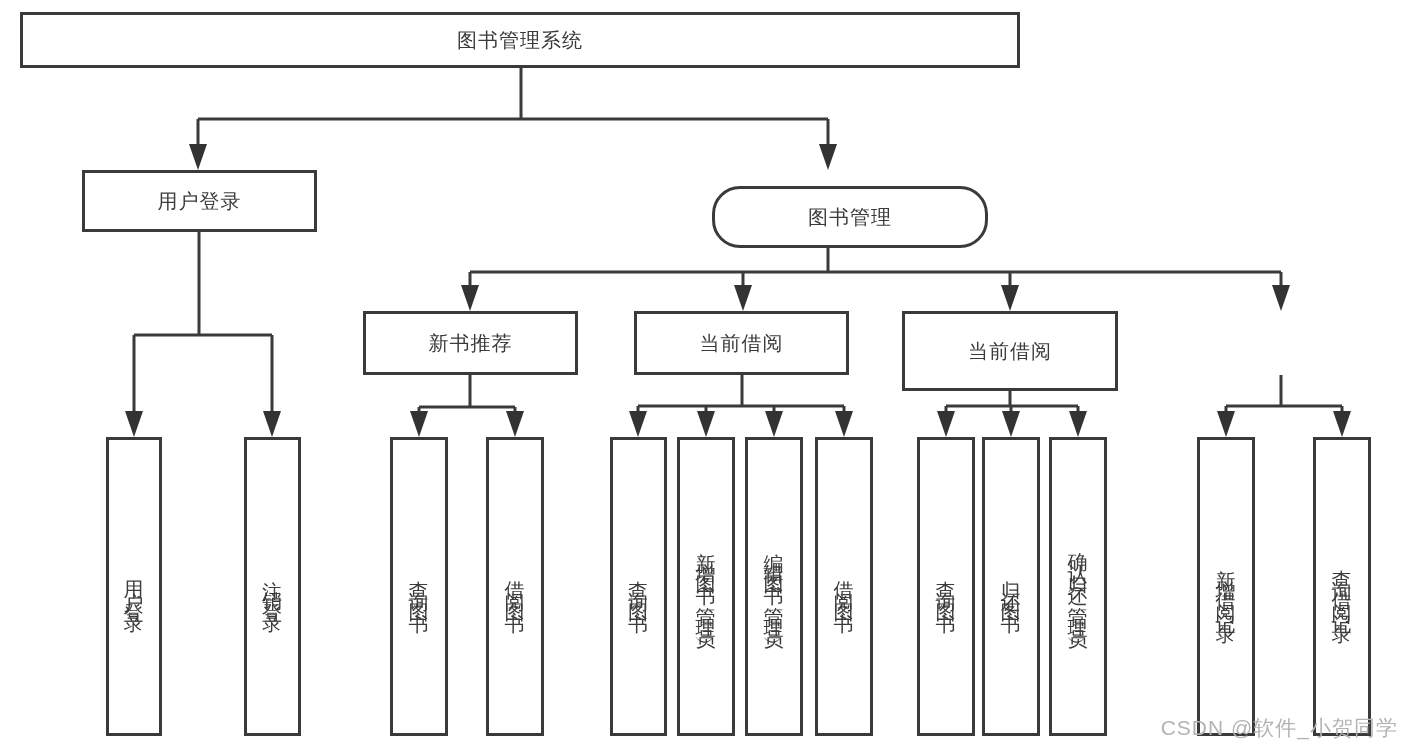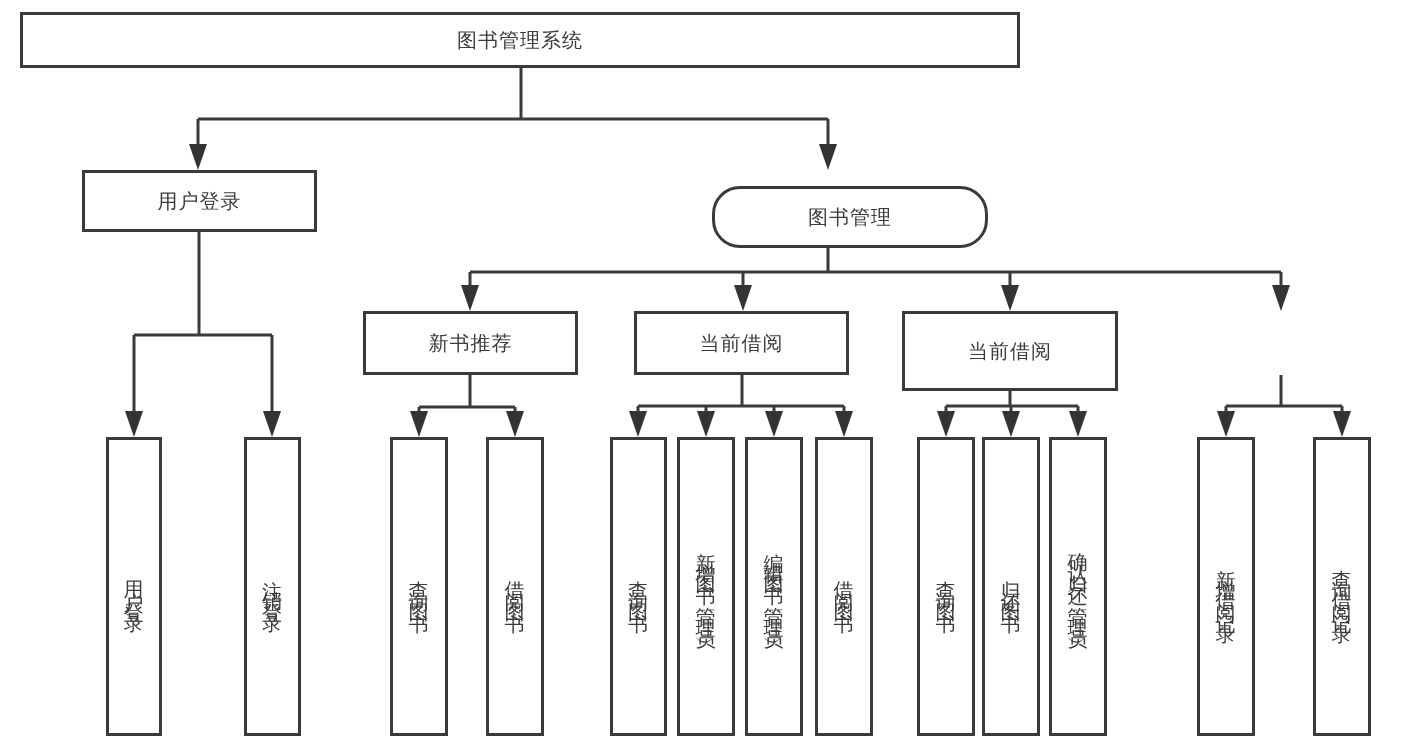--- a/index.html
+++ b/index.html
@@ -181,14 +181,15 @@
     <span>确认归还（管理员）</span>
   </div>
 
   <div class="node node-v leaf" id="n-br-add">
     <span>新增借阅记录</span>
   </div>
   <div class="node node-v leaf" id="n-br-query">
     <span>查询借阅记录</span>
   </div>
 
+  <div class="watermark">CSDN @软件_小贺同学</div>
 
 </div>
 
 </body></html>

